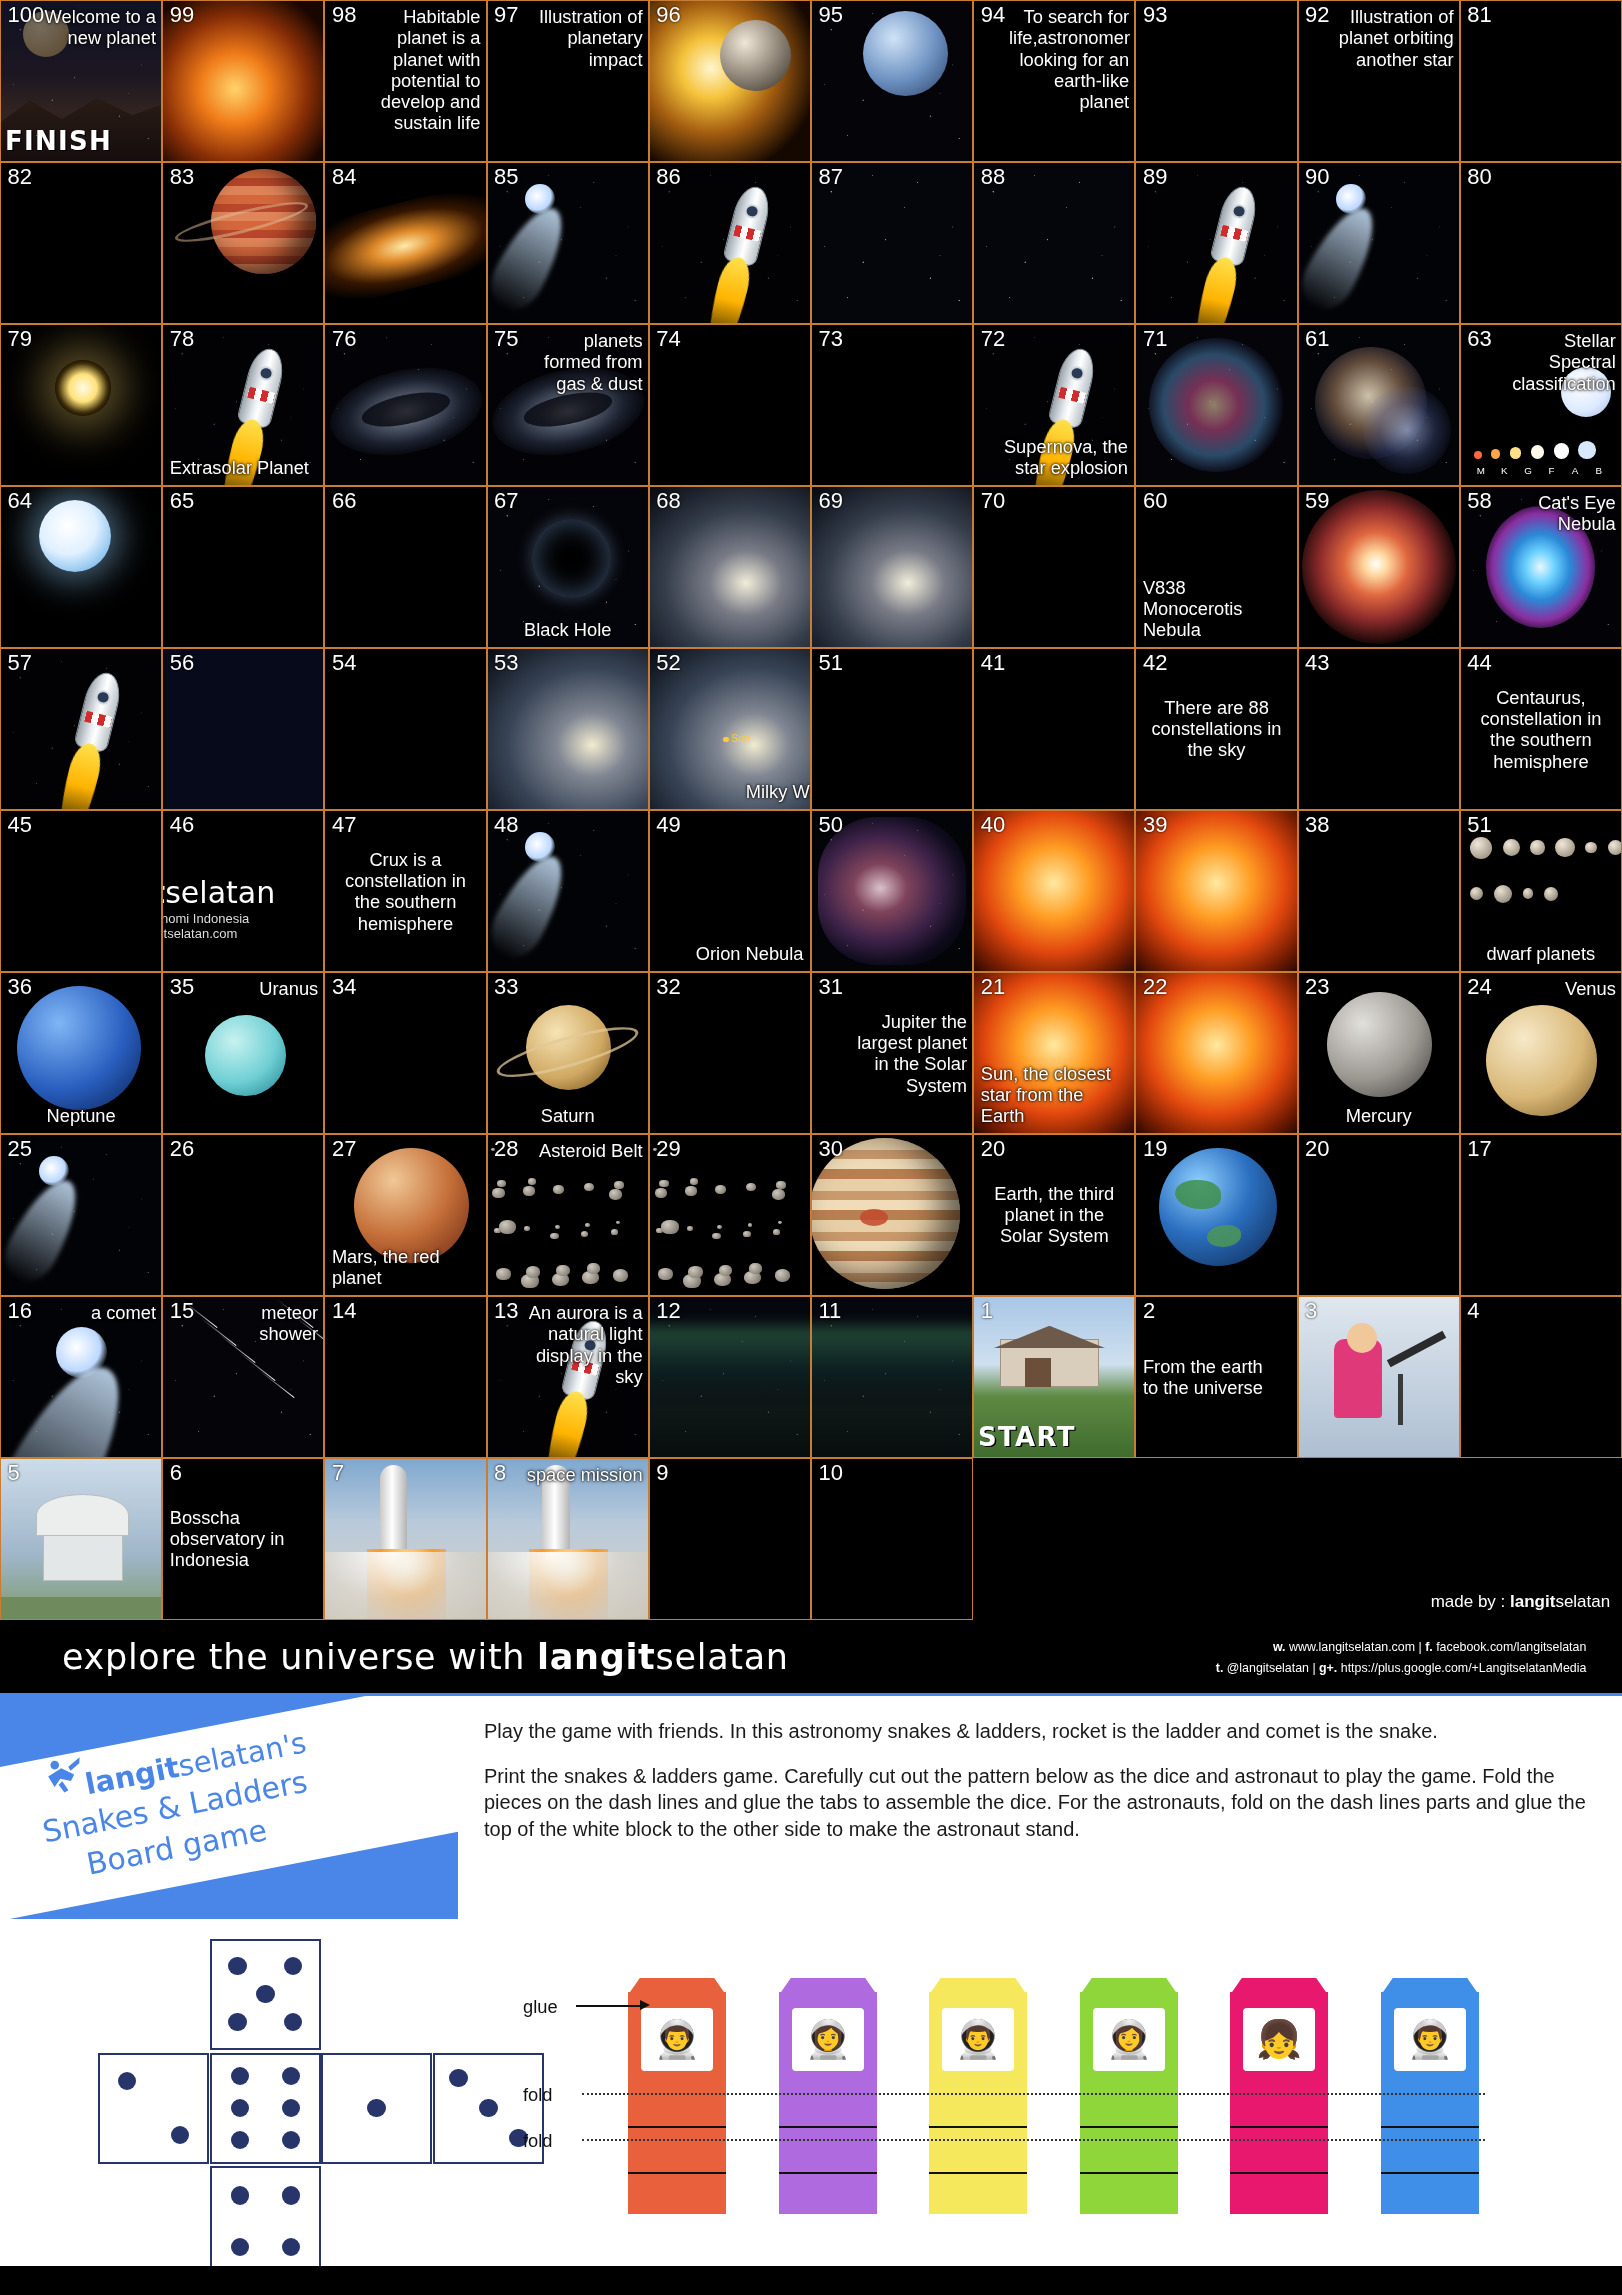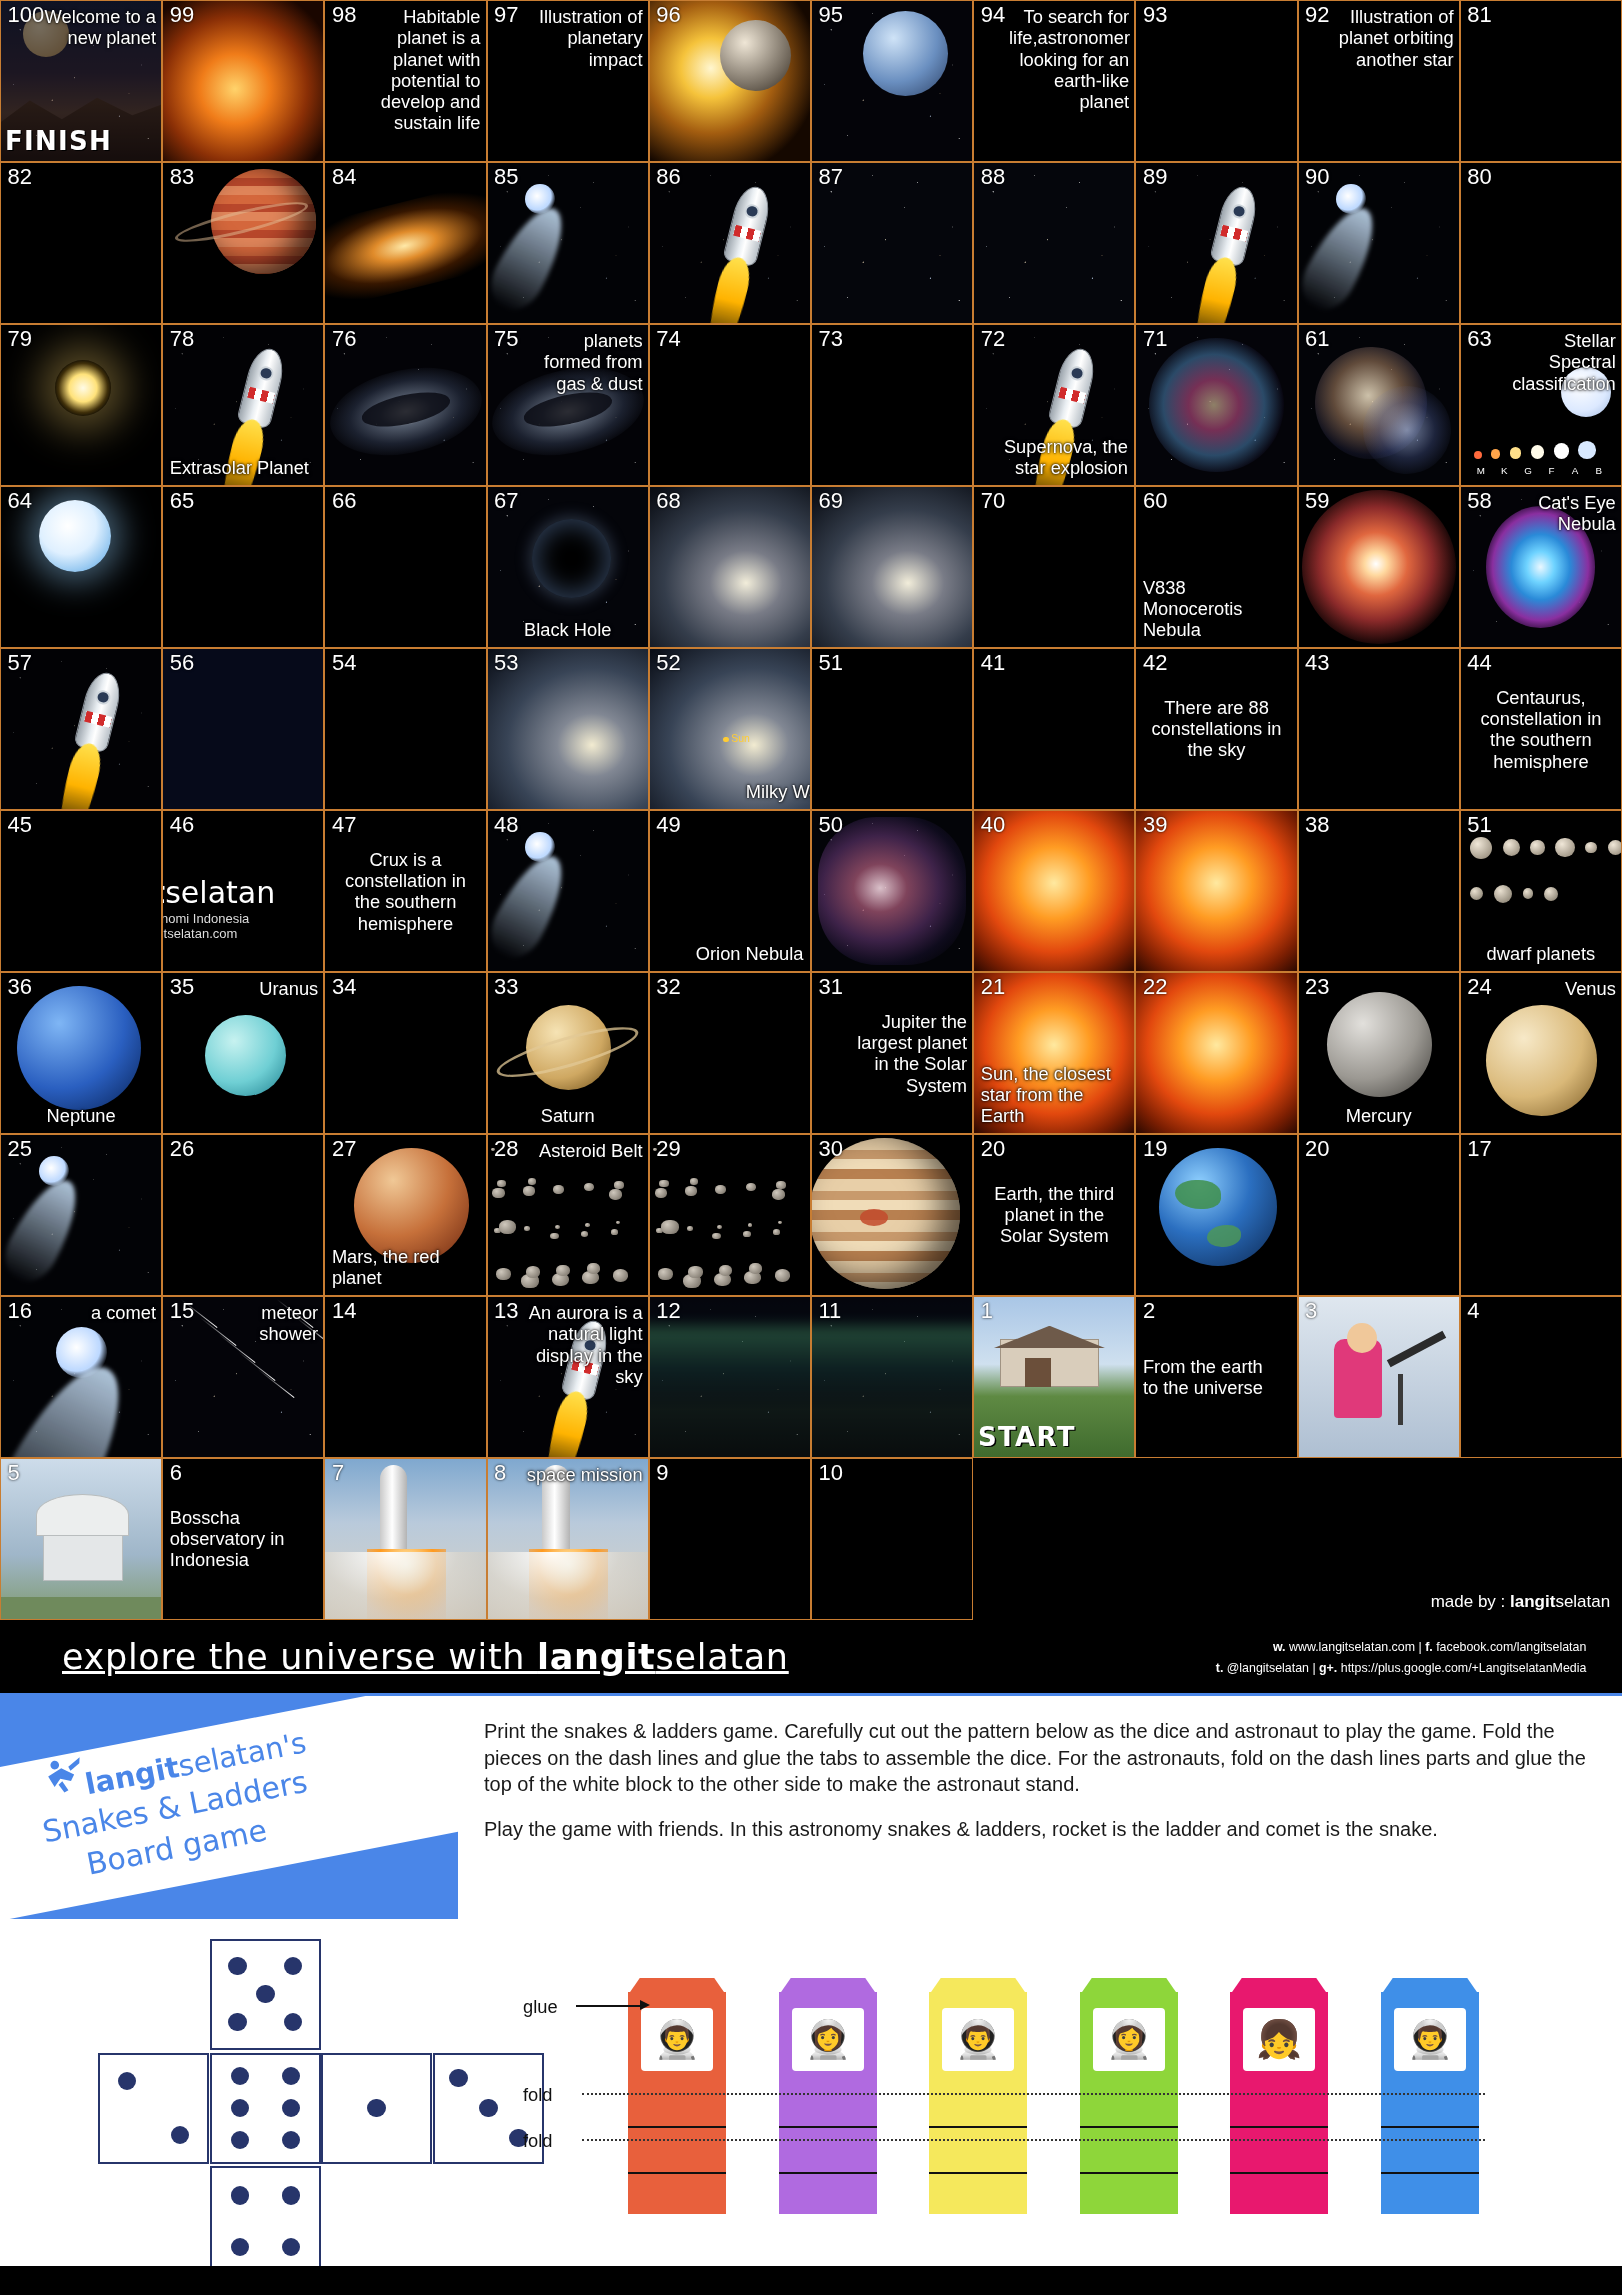--- a/index.html
+++ b/index.html
@@ -82,21 +82,20 @@
   .blackbg { position:absolute; inset:0; background:#000; }
 
   
   #board-footer {
     position: relative;
     width: 1602px;
     height: 73px;
     background: #000;
     display: flex;
     align-items: center;
-    text-decoration: underline;
   }
   #footer-slogan {
     font-size: 35px;
     margin-left: 62px;
     letter-spacing: 0.7px;
     font-family: "DejaVu Sans", sans-serif;
   }
   #footer-slogan .b { font-weight: bold; }
   #footer-links {
     position: absolute;
@@ -1164,22 +1163,22 @@
     </svg>
     <div id="inst-banner-text">
       <div class="l1">
         <span style="display:inline-block;width:51px"></span><span class="bold">langit</span><span>selatan's</span>
       </div>
       <div>Snakes &amp; Ladders</div>
       <div style="padding-left:37px">Board game</div>
     </div>
   </div>
   <div id="inst-right">
+    <p>Play the game with friends. In this astronomy snakes &amp; ladders, rocket is the ladder and comet is the snake.</p>
     <p>Print the snakes &amp; ladders game. Carefully cut out the pattern below as the dice and astronaut to play the game. Fold the pieces on the dash lines and glue the tabs to assemble the dice. For the astronauts, fold on the dash lines parts and glue the top of the white block to the other side to make the astronaut stand.</p>
-    <p>Play the game with friends. In this astronomy snakes &amp; ladders, rocket is the ladder and comet is the snake.</p>
   </div>
 </div>
 
 <div id="cutouts">
   <div id="dice-net">
       <div class="die-face" style="left: 112px; top: 0px; width: 111px; height: 111px;">
         <span class="pip" style="left: calc(24% - 9.2px); top: calc(24% - 9.2px); width: 18.3px; height: 18.3px;"></span>
         <span class="pip" style="left: calc(76% - 9.2px); top: calc(24% - 9.2px); width: 18.3px; height: 18.3px;"></span>
         <span class="pip" style="left: calc(50% - 9.2px); top: calc(50% - 9.2px); width: 18.3px; height: 18.3px;"></span>
         <span class="pip" style="left: calc(24% - 9.2px); top: calc(76% - 9.2px); width: 18.3px; height: 18.3px;"></span>

